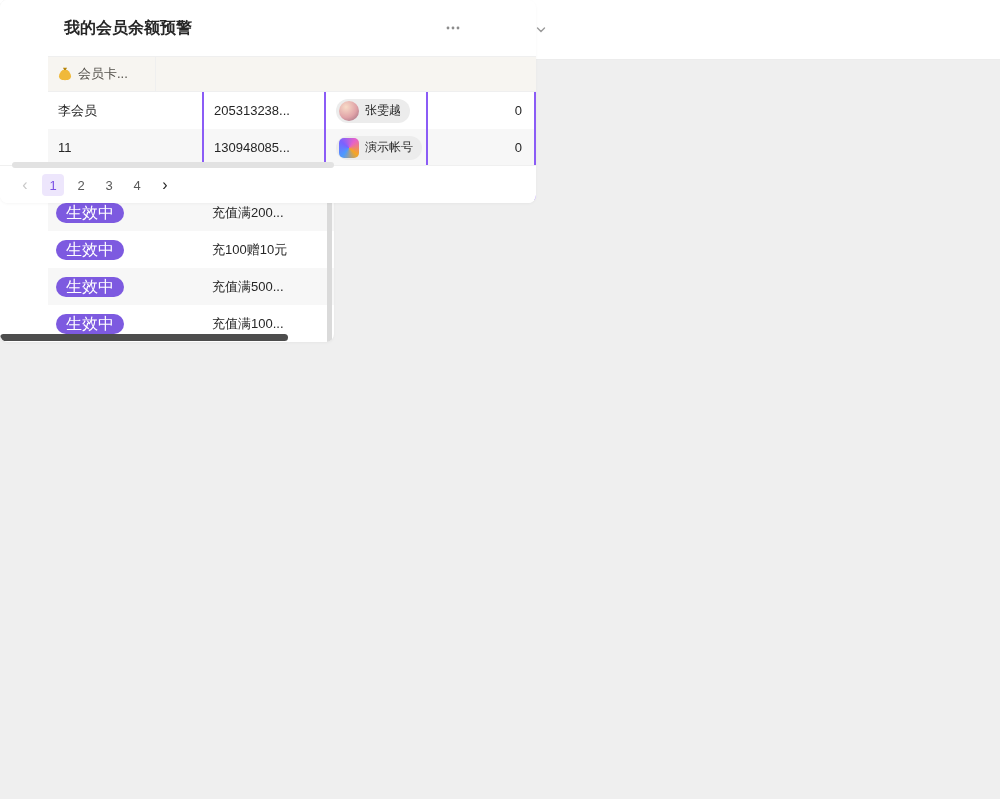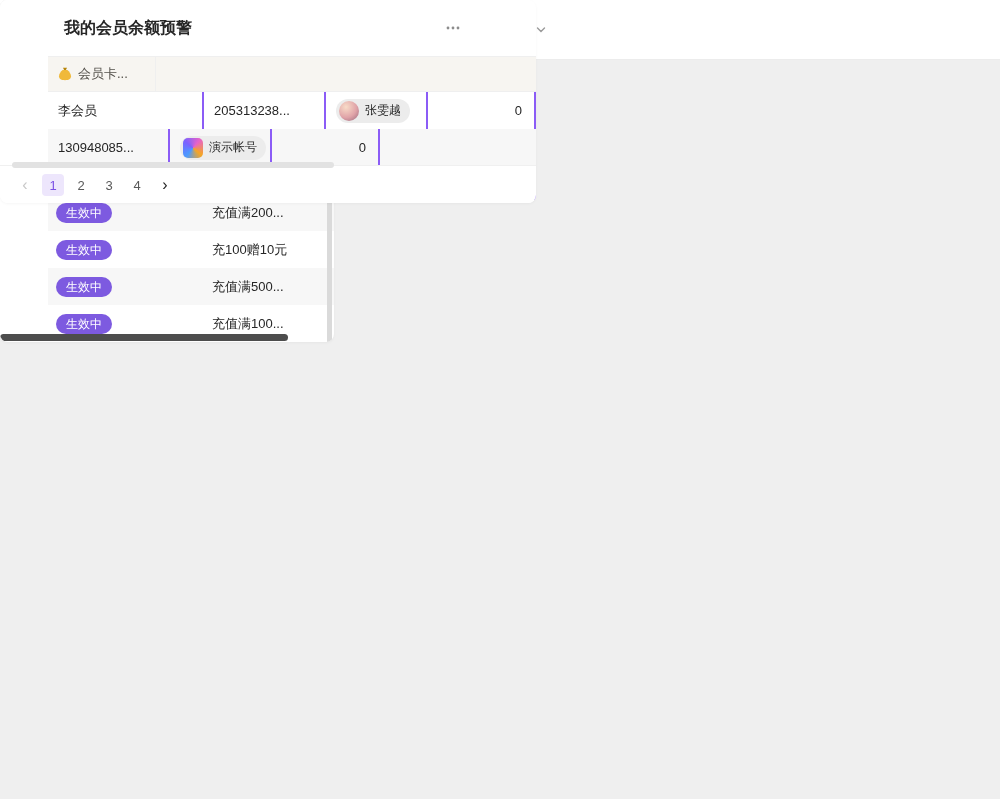--- a/index.html
+++ b/index.html
@@ -54,21 +54,21 @@
     width:40px; height:34px; border-radius:8px; background:#A43BF0;
     display:flex; align-items:center; justify-content:center; cursor:pointer;
     border:none;
   }
   .thead { display:flex; height:36px; background:#F7F5F1; align-items:center; font-size:13px; color:#55524C; }
   .col-status { width:162px; padding-left:8px; }
   .col-name   { flex:1; padding-left:2px; }
   .trow { display:flex; height:37px; align-items:center; font-size:13px; color:#262626; }
   .trow.alt { background:#F7F7F7; }
   .badge {
-    display:inline-block; color:#fff; font-size:12px;
+    display:inline-block; color:#fff; font-size:16px;
     padding:3px 10px; border-radius:12px; line-height:14px;
   }
   .badge.pending { background:#E8468C; }
   .badge.active  { background:#7D5AE0; }
   .badge.expired { background:#B5B2B8; }
   .v-scroll {
     position:absolute; right:2px; top:86px; width:5px; height:292px;
     background:#DADADA; border-radius:3px;
   }
   .h-scroll-dark {
@@ -318,20 +318,23 @@
       <span class="service-pill">
         <span class="service-avatar photo"></span>
         <span>张雯越</span>
       </span>
     </div>
     <div class="bc bc-balance">
         <span>0</span>
       </div>
   </div>
   <div class="brow alt">
+    <div class="bc bc-name">
+        <span>11</span>
+      </div>
     <div class="bc bc-contact">
         <span>130948085...</span>
       </div>
     <div class="bc bc-service">
       <span class="service-pill">
         <span class="service-avatar logo"></span>
         <span>演示帐号</span>
       </span>
     </div>
     <div class="bc bc-balance">

